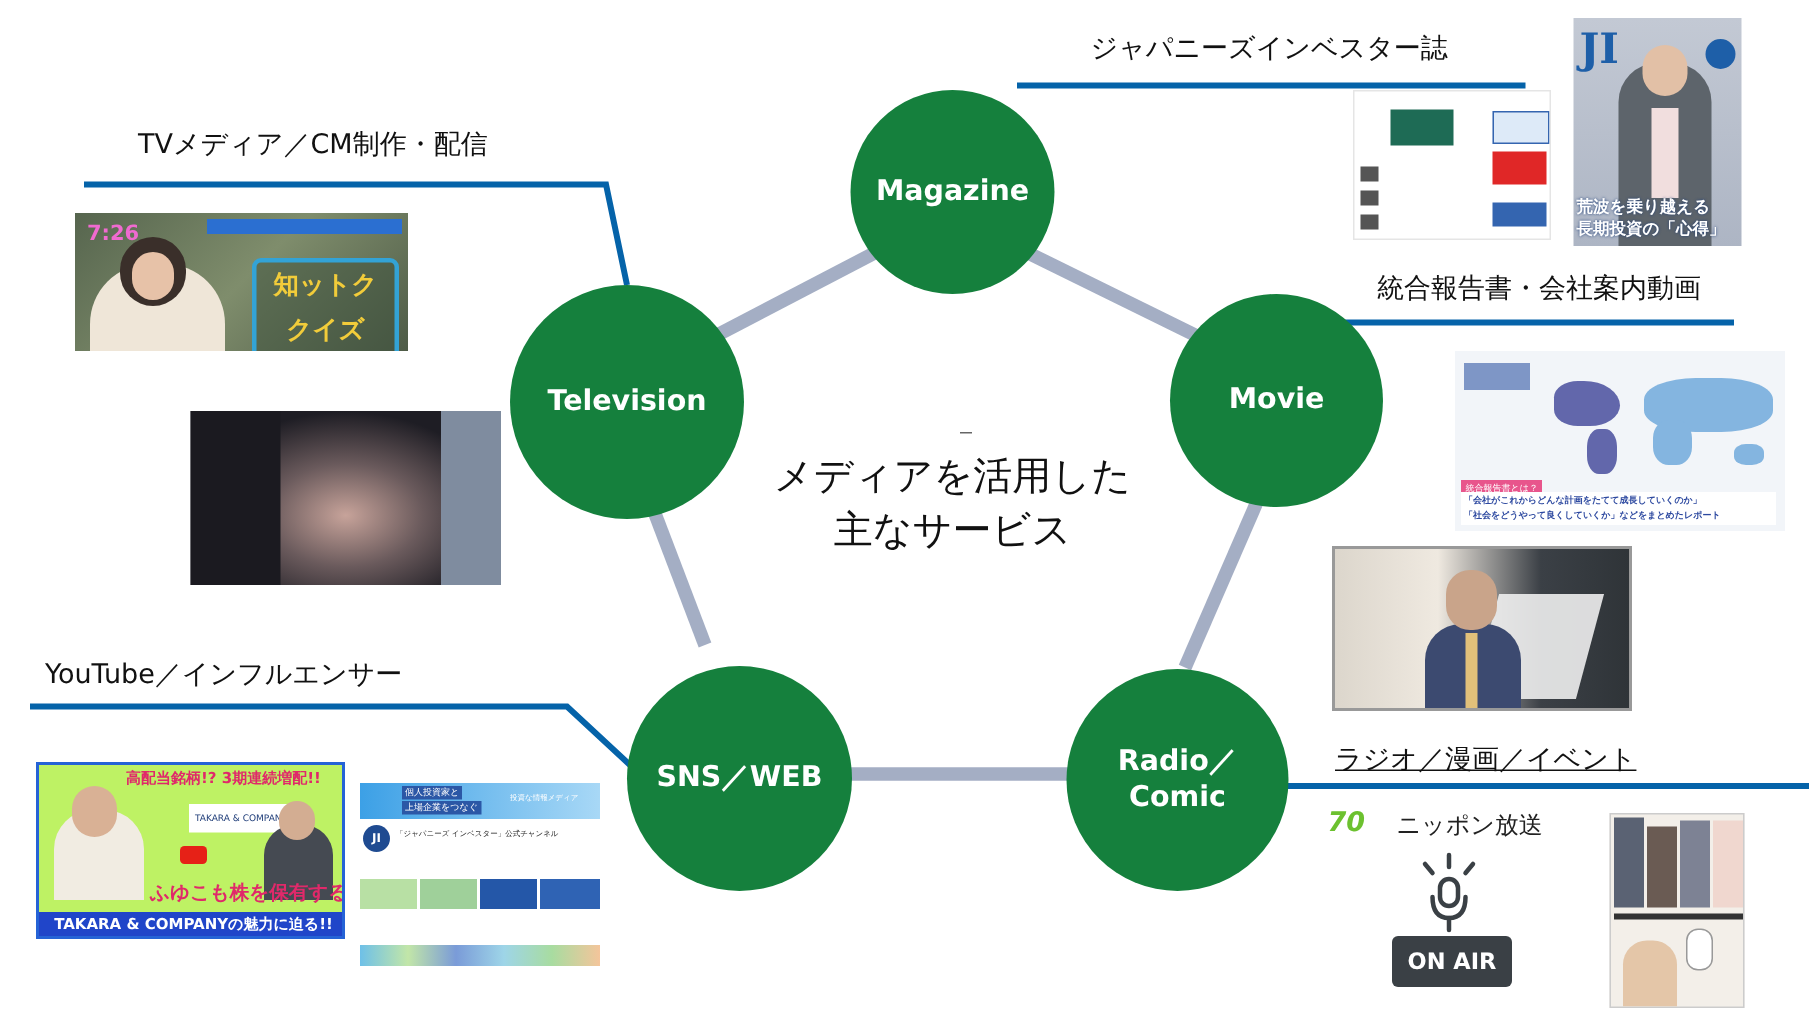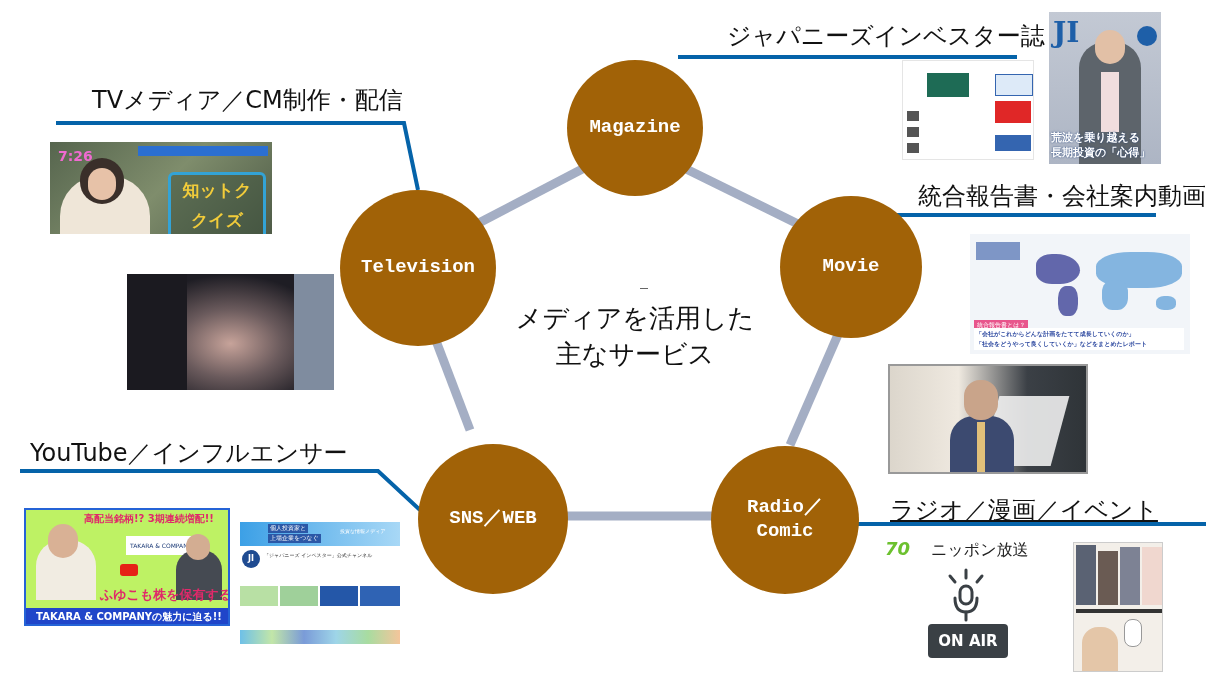--- a/index.html
+++ b/index.html
@@ -1,22 +1,22 @@
 <!DOCTYPE html>
 <html><head>
 <meta charset="utf-8">
 <style>
   html, body { margin:0; padding:0; background:#ffffff; }
   body { width:1206px; height:683px; position:relative; overflow:hidden;
          font-family:"DejaVu Sans", "Liberation Sans", sans-serif; color:#111; }
   svg.lines { position:absolute; left:0; top:0; width:1206px; height:683px; }
-  .node { position:absolute; border-radius:50%; background:#a16207; color:#fff;
+  .node { position:absolute; border-radius:50%; background:#15803d; color:#fff;
           display:flex; align-items:center; justify-content:center; text-align:center;
-          font-weight:bold; font-size:19px; line-height:1.25;font-family:Liberation Mono, monospace; }
-  .label { position:absolute; font-size:24px; white-space:nowrap; color:#111; }
+          font-weight:bold; font-size:19px; line-height:1.25; }
+  .label { position:absolute; font-size:18px; white-space:nowrap; color:#111; }
   .center-title { position:absolute; left:470px; top:300px; width:330px; text-align:center;
                   font-size:26px; line-height:36px; color:#111; }
   .center-dash { position:absolute; left:640px; top:288px; width:8px; height:1px; background:#666; }
   .thumb { position:absolute; overflow:hidden; box-sizing:border-box; }
   .t-txt { position:absolute; white-space:nowrap; }
 </style>
 </head>
 <body>
 
 <svg class="lines" viewBox="0 0 1206 683">

